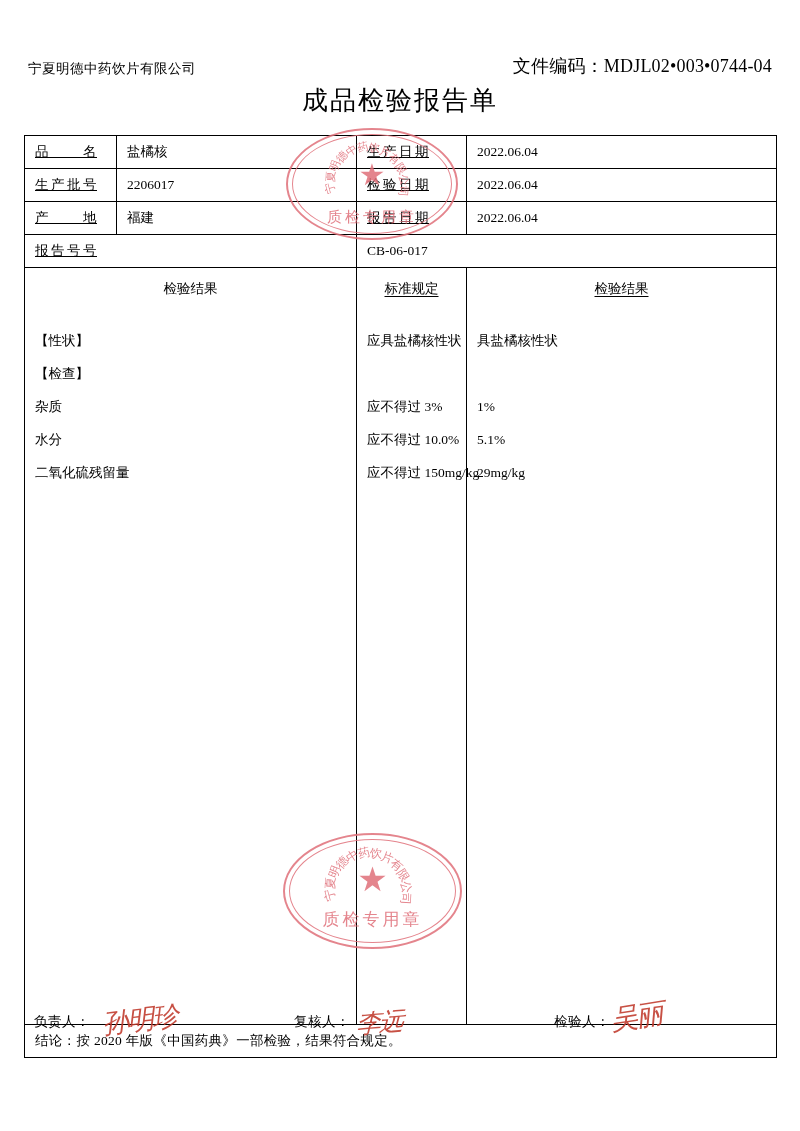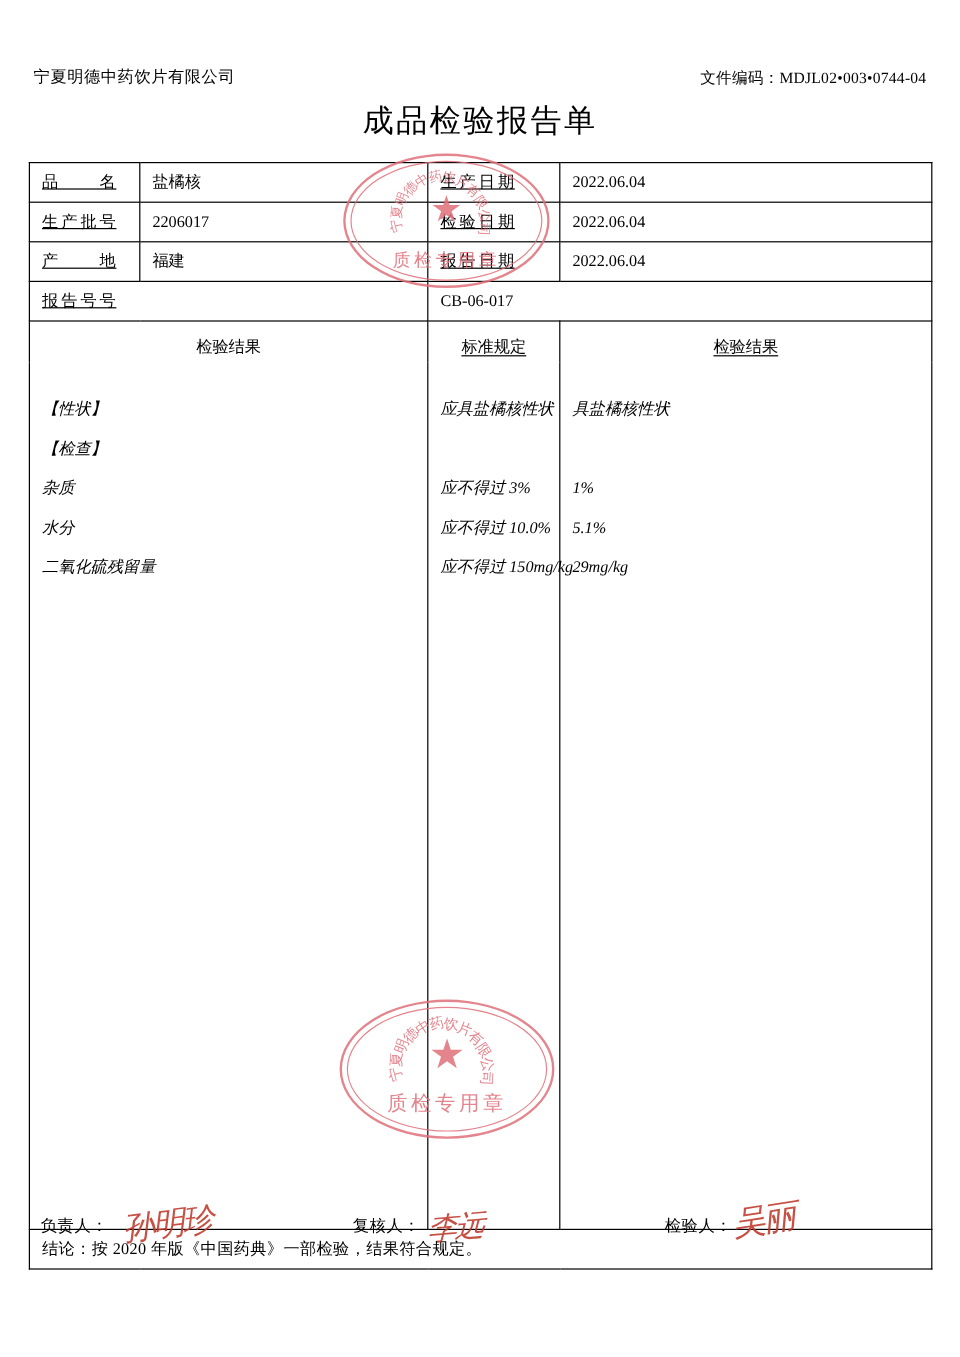--- a/index.html
+++ b/index.html
@@ -28,21 +28,21 @@
     left: 28px;
     top: 56px;
     width: 744px;
     display: flex;
     justify-content: space-between;
     align-items: flex-end;
     font-size: 13.5px;
     line-height: 1.2;
   }
   .company-name { letter-spacing: 0.5px; text-align: center; }
-  .doc-code { letter-spacing: 0.2px; font-size: 13px; }
+  .doc-code { letter-spacing: 0.2px; font-size: 18px; }
 
   .doc-title {
     position: absolute;
     left: 0;
     top: 83px;
     width: 800px;
     text-align: center;
     font-size: 26px;
     letter-spacing: 2px;
     font-weight: normal;
@@ -89,21 +89,20 @@
   }
   .res-head .und {
     text-decoration: underline;
     text-underline-offset: 3px;
   }
   .res-body td {
     border-top: none;
     vertical-align: top;
     padding-top: 22px;
     height: 700px;
-    font-style: italic;
   }
   .res-body .col-item,
   .res-body .col-std,
   .res-body .col-result {
     font-size: 13.5px;
     line-height: 2.45;
   }
   .res-body .col-item div,
   .res-body .col-std div,
   .res-body .col-result div {

